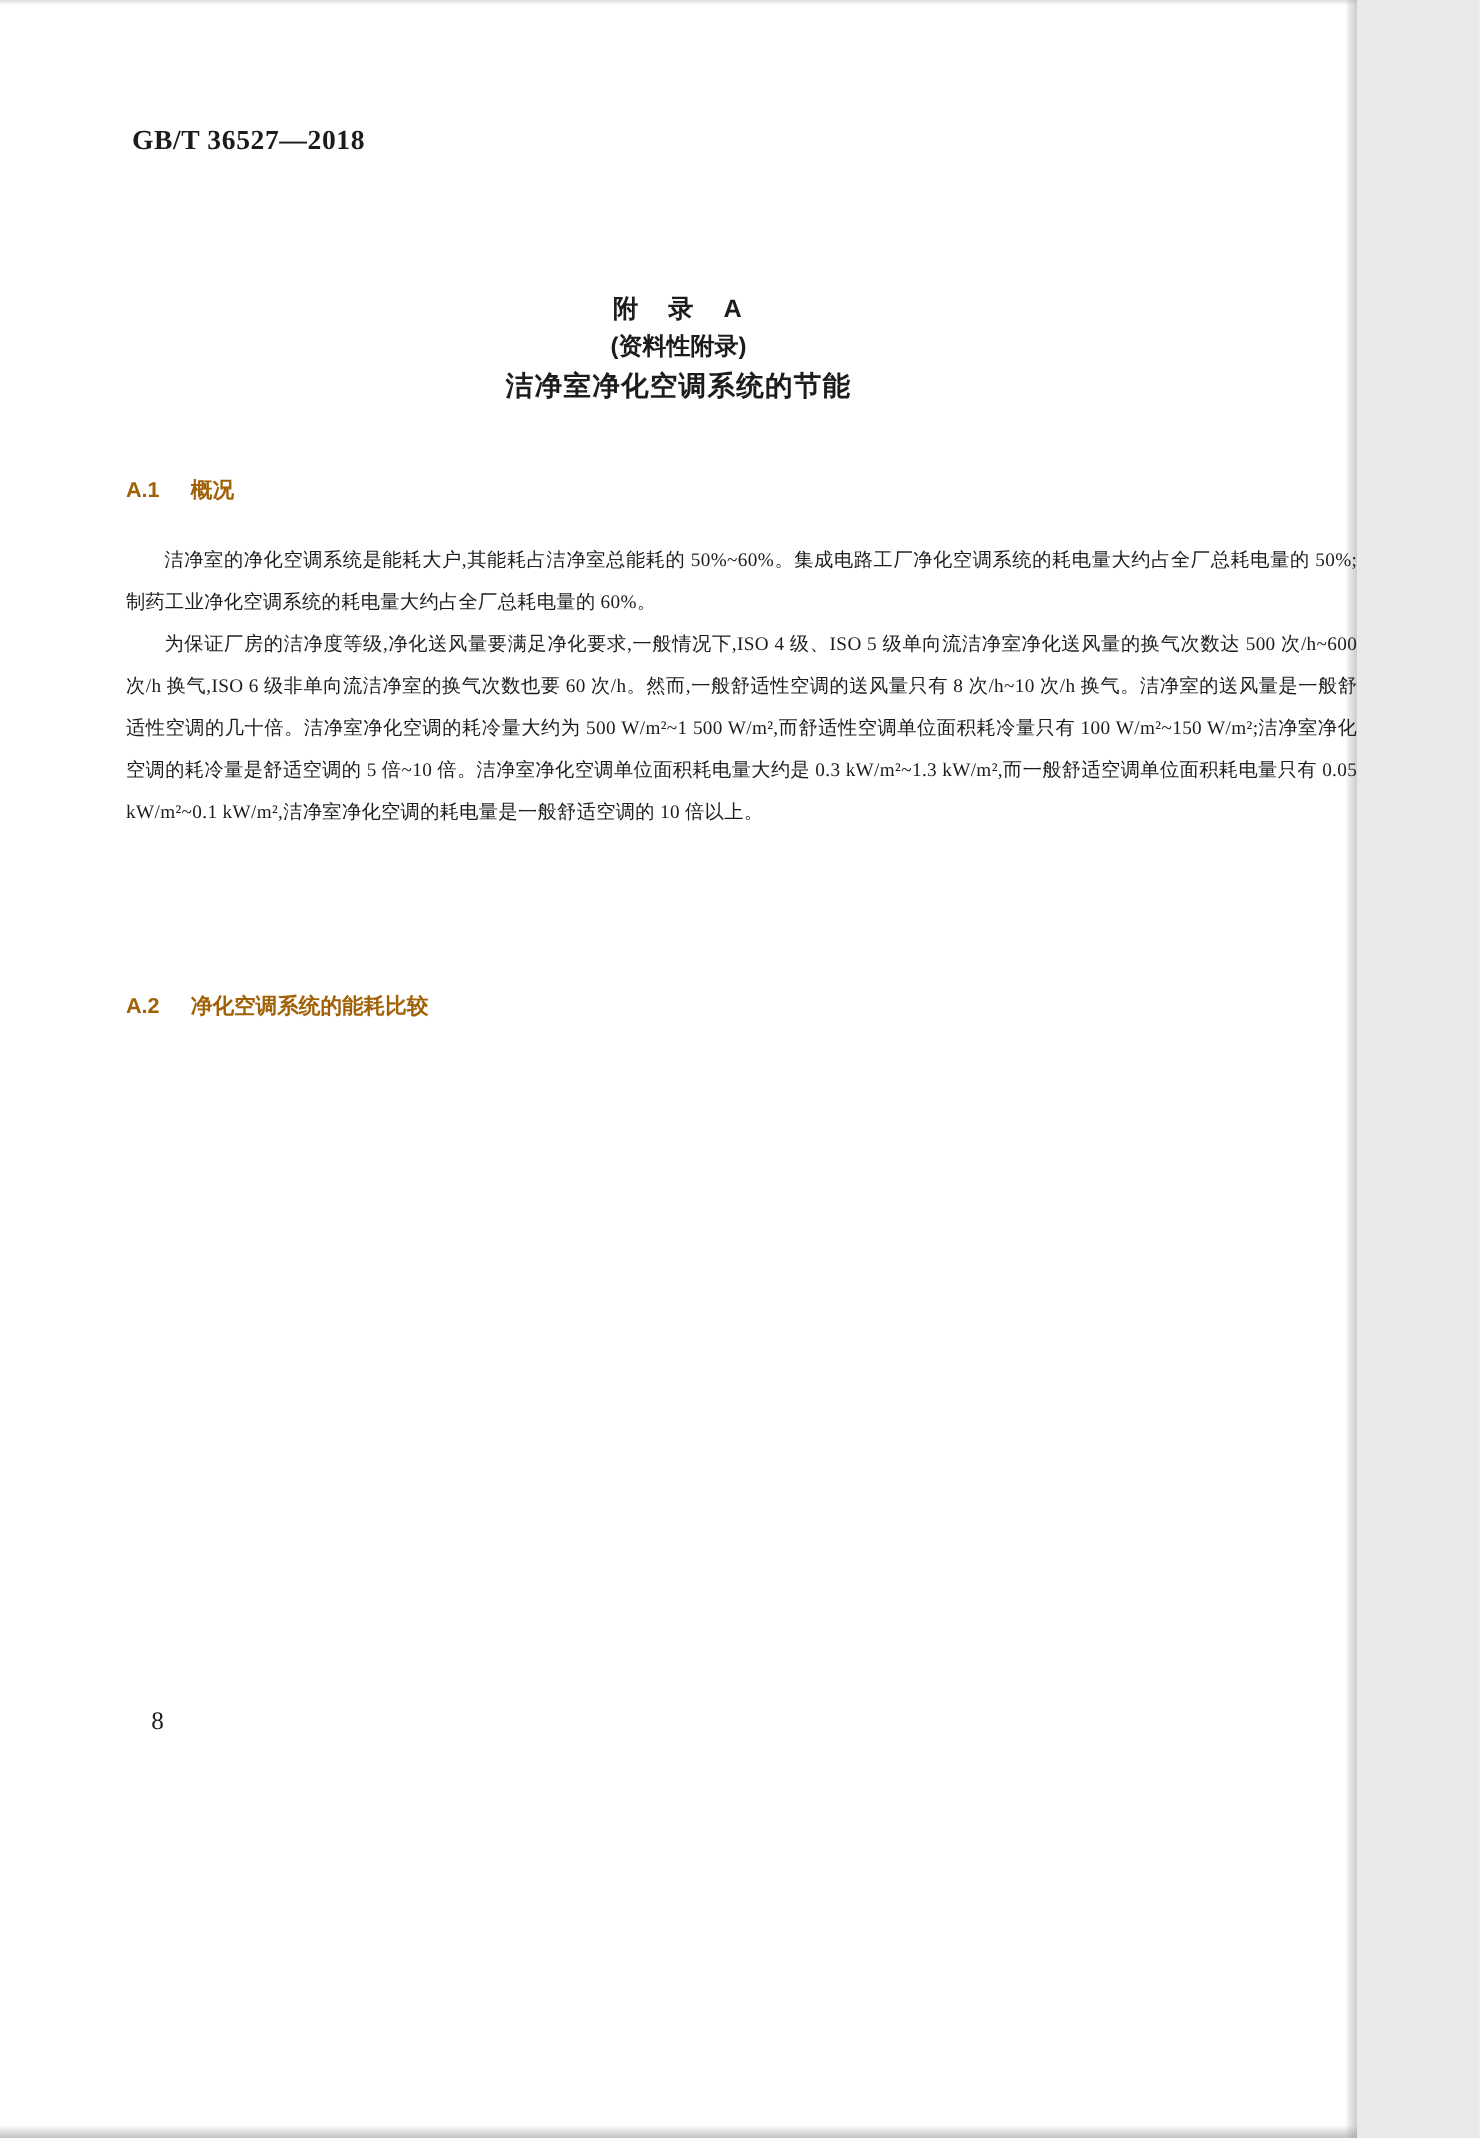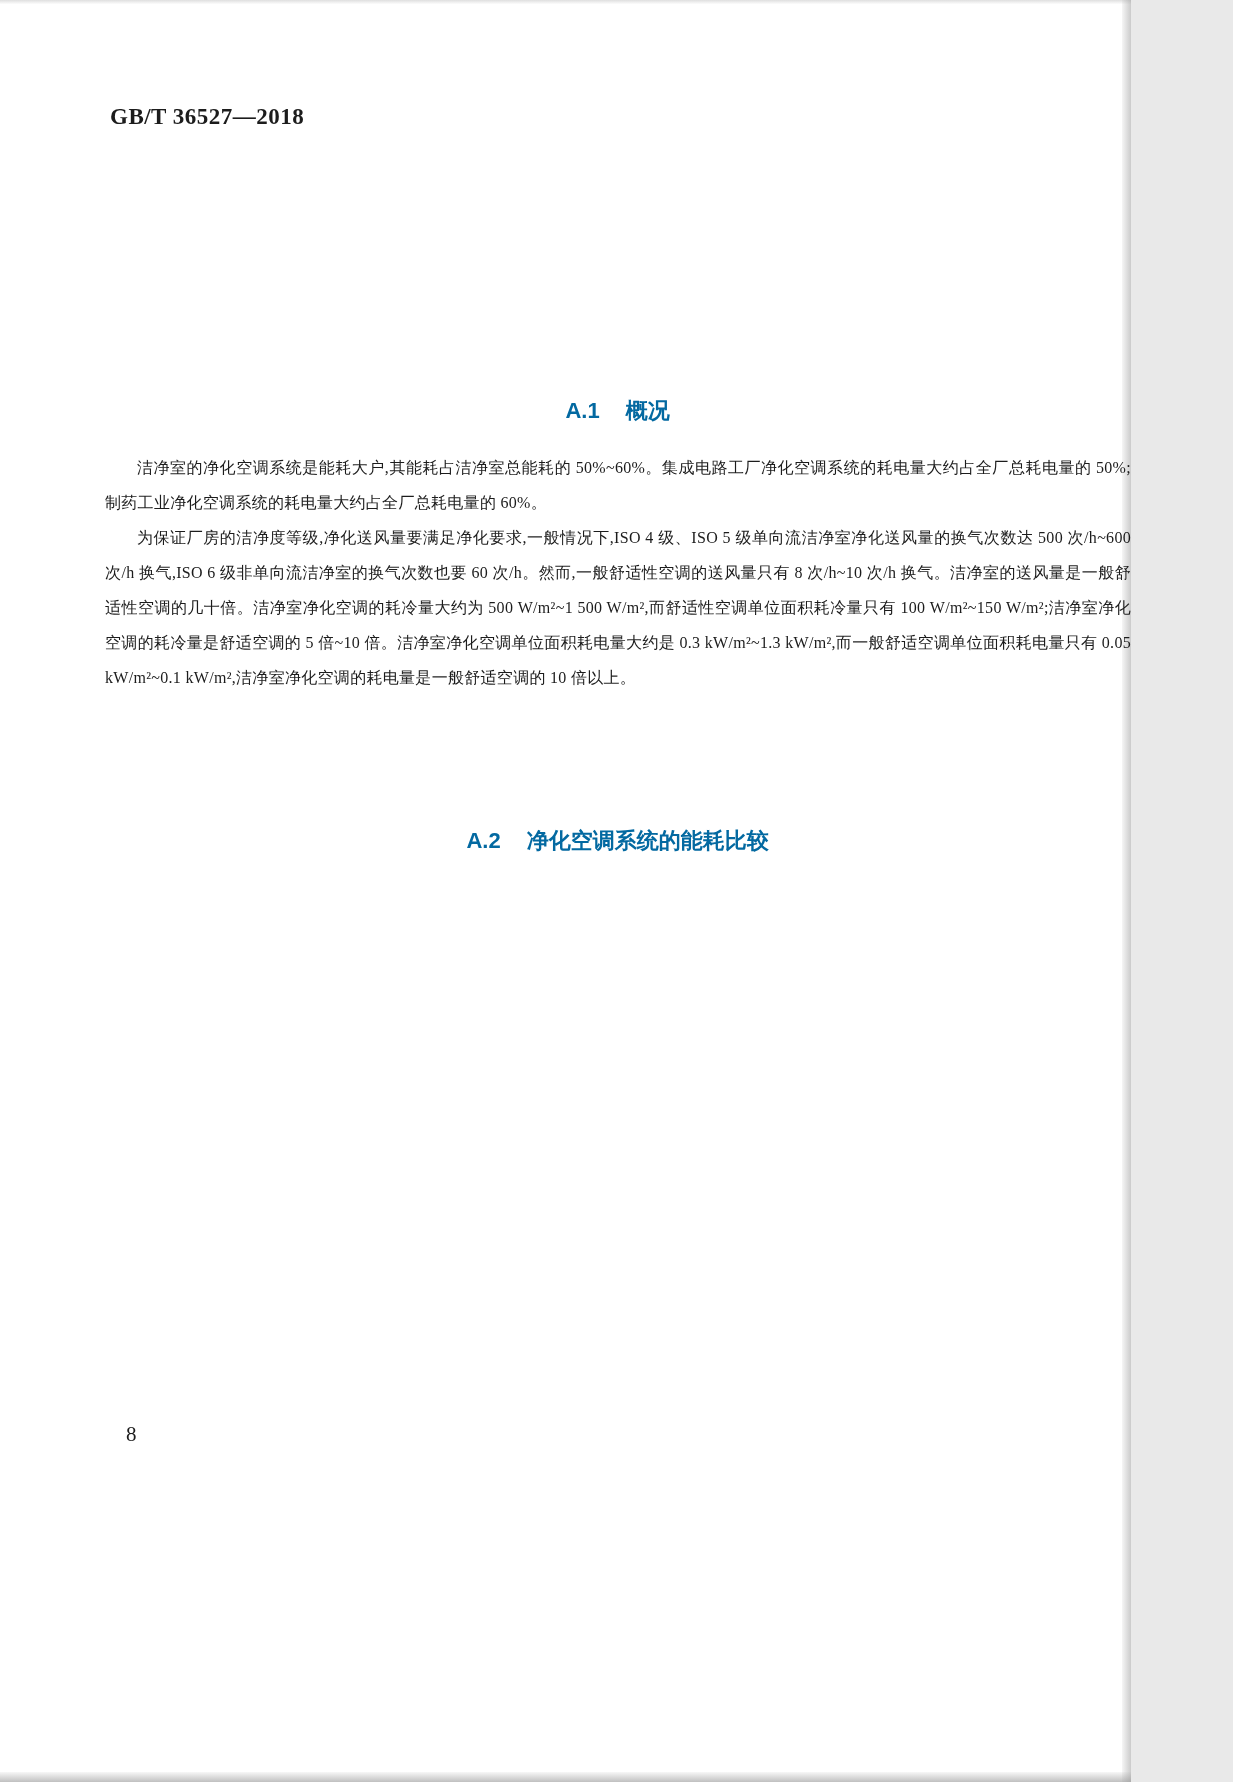--- a/index.html
+++ b/index.html
@@ -66,24 +66,23 @@
     font-weight: 700;
     line-height: 33px;
     letter-spacing: 1px;
   }
 
   .sec-heading {
     position: absolute;
     left: 105px;
     width: 1025px;
     font-family: "Liberation Sans", "DejaVu Sans", sans-serif;
-    font-size: 22px;
+    font-size: 18px;
     font-weight: 700;
-    color: #0369a1;
-    text-align: center;
+    color: #a16207;
   }
   .sec-heading .sec-num { margin-right: 26px; }
   #sec1-heading { top: 396px; }
   #sec2-heading { top: 826px; }
 
   .body-block {
     position: absolute;
     left: 105px;
     width: 1026px;
     font-size: 16px;
@@ -110,20 +109,25 @@
 <body>
 
 <div class="page">
 
   <div class="edge-top"></div>
   <div class="edge-right"></div>
   <div class="edge-bottom"></div>
 
   <div class="doc-code">GB/T 36527—2018</div>
 
+  <div class="appendix-head">
+    <div class="appendix-title">附　录　A</div>
+    <div class="appendix-subtitle">(资料性附录)</div>
+    <div class="appendix-name">洁净室净化空调系统的节能</div>
+  </div>
 
   <div class="sec-heading" id="sec1-heading">
     <span class="sec-num">A.1</span><span>概况</span>
   </div>
 
   <div class="body-block" id="sec1-body">
     <p>洁净室的净化空调系统是能耗大户,其能耗占洁净室总能耗的 50%~60%。集成电路工厂净化空调系统的耗电量大约占全厂总耗电量的 50%;制药工业净化空调系统的耗电量大约占全厂总耗电量的 60%。</p>
     <p>为保证厂房的洁净度等级,净化送风量要满足净化要求,一般情况下,ISO 4 级、ISO 5 级单向流洁净室净化送风量的换气次数达 500 次/h~600 次/h 换气,ISO 6 级非单向流洁净室的换气次数也要 60 次/h。然而,一般舒适性空调的送风量只有 8 次/h~10 次/h 换气。洁净室的送风量是一般舒适性空调的几十倍。洁净室净化空调的耗冷量大约为 500 W/m²~1 500 W/m²,而舒适性空调单位面积耗冷量只有 100 W/m²~150 W/m²;洁净室净化空调的耗冷量是舒适空调的 5 倍~10 倍。洁净室净化空调单位面积耗电量大约是 0.3 kW/m²~1.3 kW/m²,而一般舒适空调单位面积耗电量只有 0.05 kW/m²~0.1 kW/m²,洁净室净化空调的耗电量是一般舒适空调的 10 倍以上。</p>
   </div>
 

